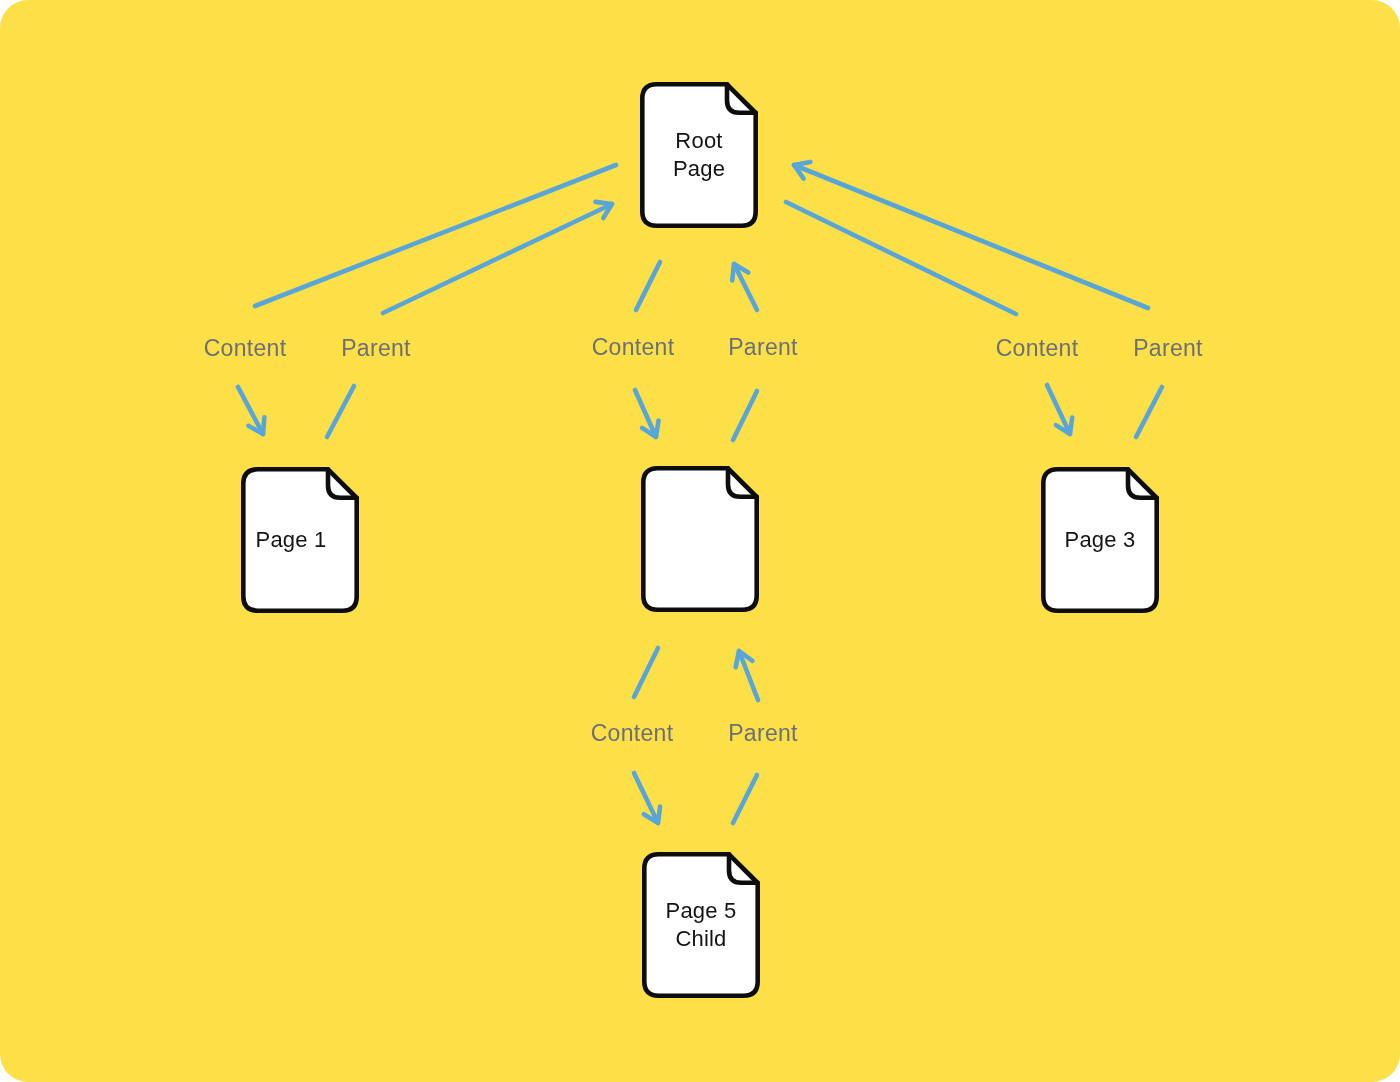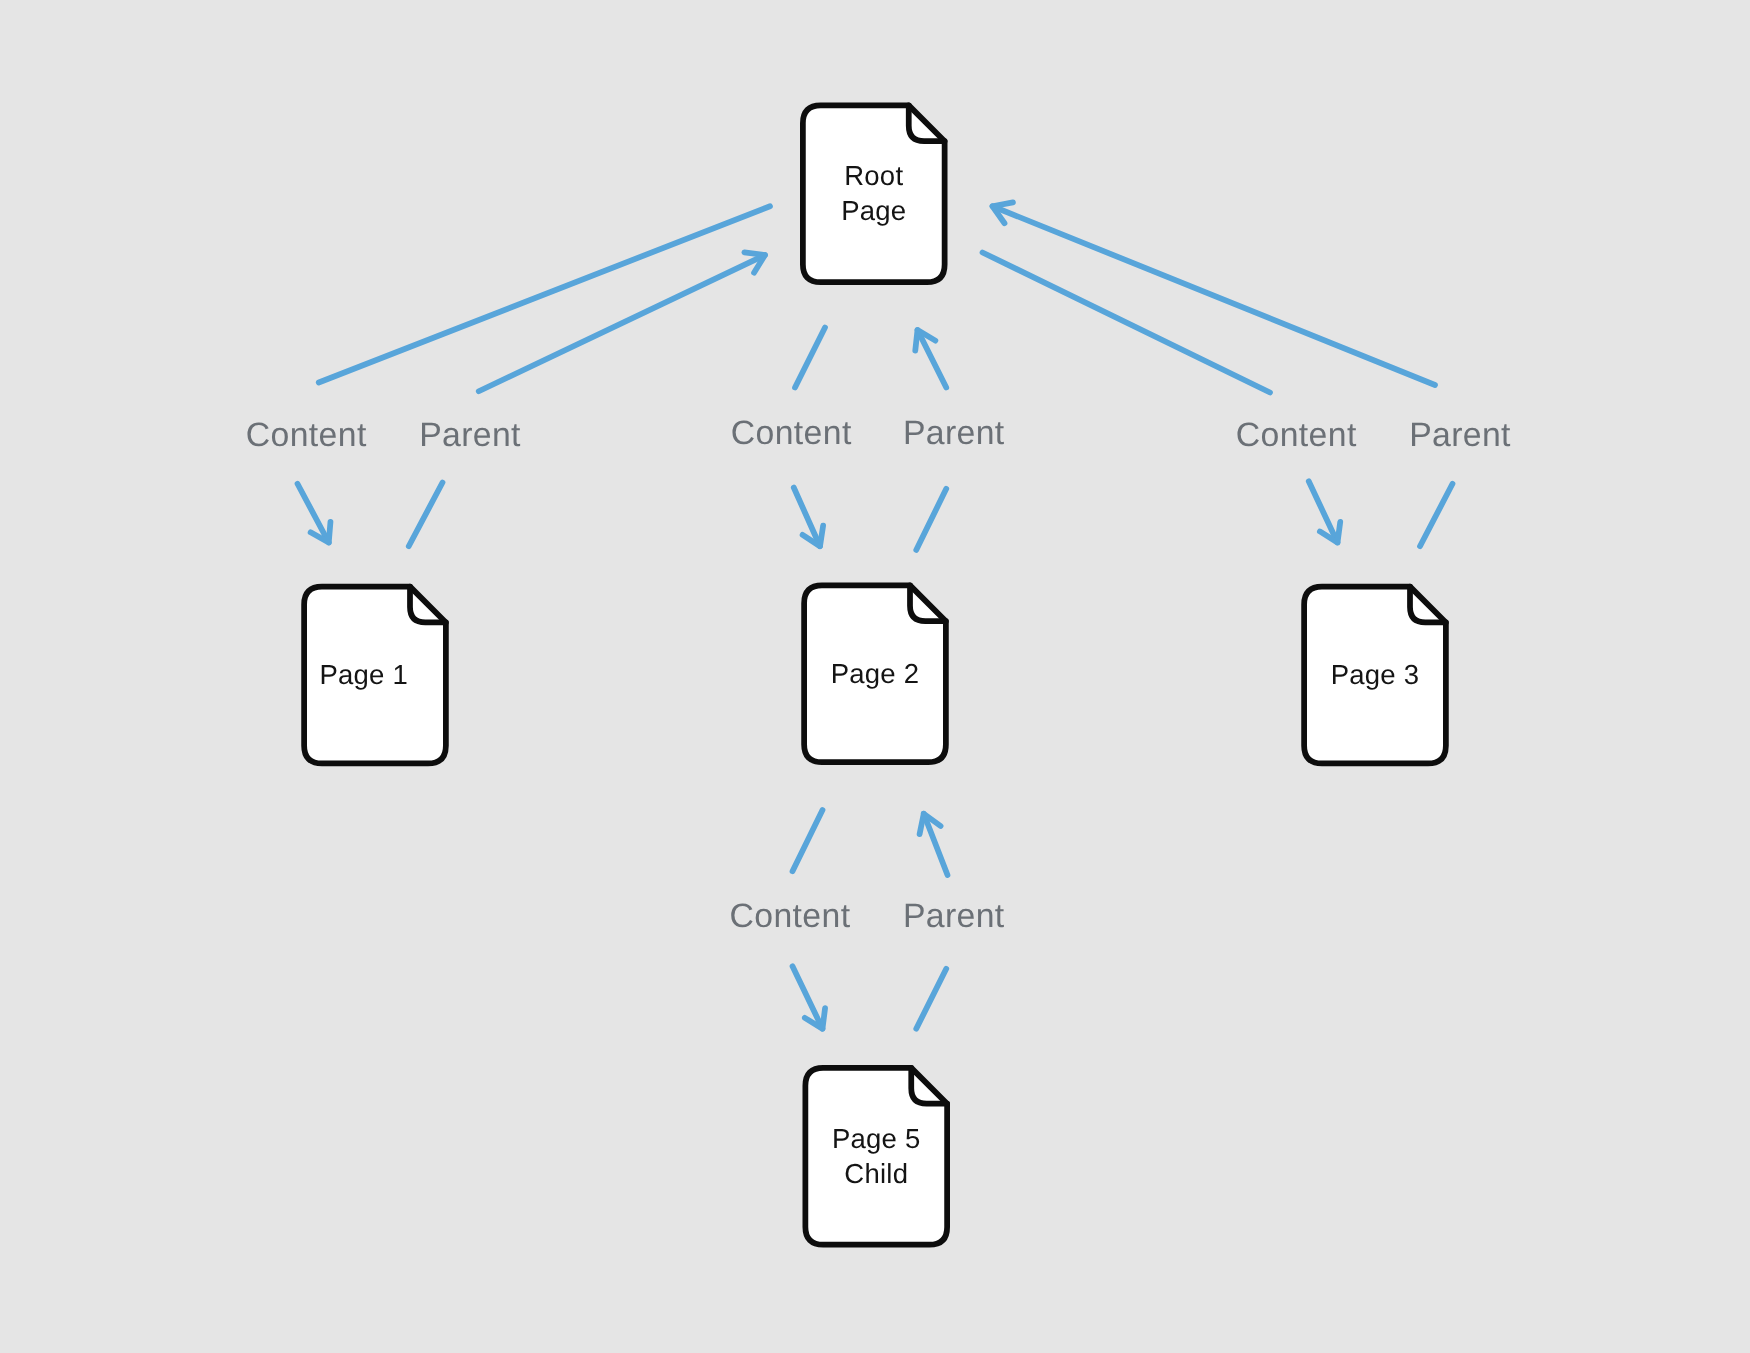--- a/index.html
+++ b/index.html
@@ -5,22 +5,23 @@
   html, body {
     margin: 0;
     padding: 0;
     background: #ffffff;
     font-family: "Liberation Sans", sans-serif;
   }
   .canvas {
     position: relative;
     width: 1400px;
     height: 1082px;
-    background: #e5e5e5;
+    background: #fde047;
     overflow: hidden;
+    border-radius: 28px;
   }
   .arrows-svg {
     position: absolute;
     left: 0;
     top: 0;
     width: 1400px;
     height: 1082px;
   }
   .edge-line {
     stroke: #58a5da;
@@ -56,21 +57,21 @@
     letter-spacing: 0.2px;
   }
   .node-label > span {
     display: block;
     width: 92px;
   }
   .edge-label {
     position: absolute;
     transform: translate(-50%, -50%);
     color: #6b7076;
-    font-size: 27px;
+    font-size: 23px;
     letter-spacing: 0.3px;
     white-space: nowrap;
   }
 </style>
 </head>
 <body>
 
 <div class="canvas">
 
   <svg class="arrows-svg" viewBox="0 0 1400 1082" xmlns="http://www.w3.org/2000/svg">
@@ -110,23 +111,20 @@
     <use href="#doc-icon" x="1041" y="467"></use>
     <use href="#doc-icon" x="642" y="852"></use>
   </svg>
 
   <div class="node-label" style="left:640px; top:82px;">
     <span>Root Page</span>
   </div>
   <div class="node-label" style="left:232px; top:467px;">
     <span>Page 1</span>
   </div>
-  <div class="node-label" style="left:641px; top:466px;">
-    <span>Page 2</span>
-  </div>
   <div class="node-label" style="left:1041px; top:467px;align-items:center;">
     <span>Page 3</span>
   </div>
   <div class="node-label" style="left:642px; top:852px;">
     <span>Page 5 Child</span>
   </div>
 
   <div class="edge-label" style="left:245px; top:348px;">Content</div>
   <div class="edge-label" style="left:376px; top:348px;">Parent</div>
 

